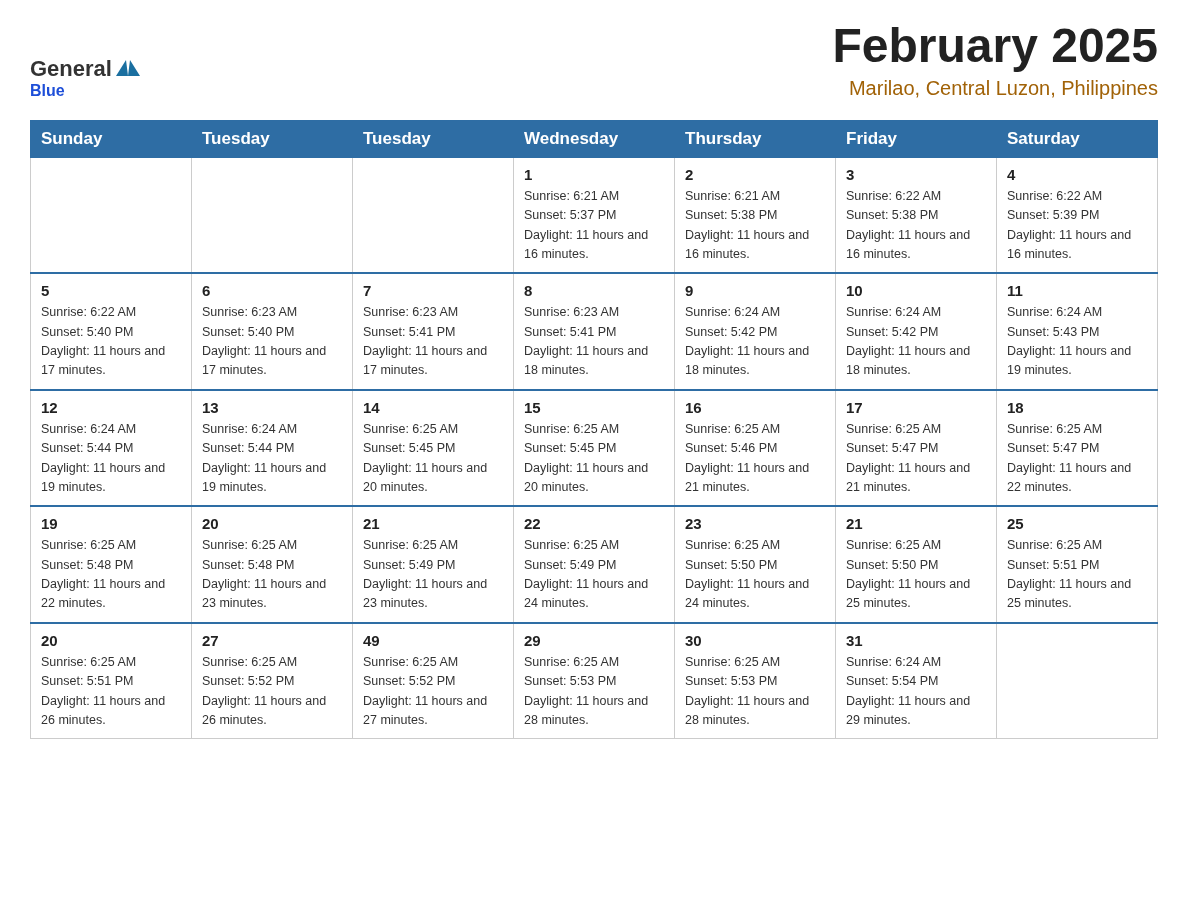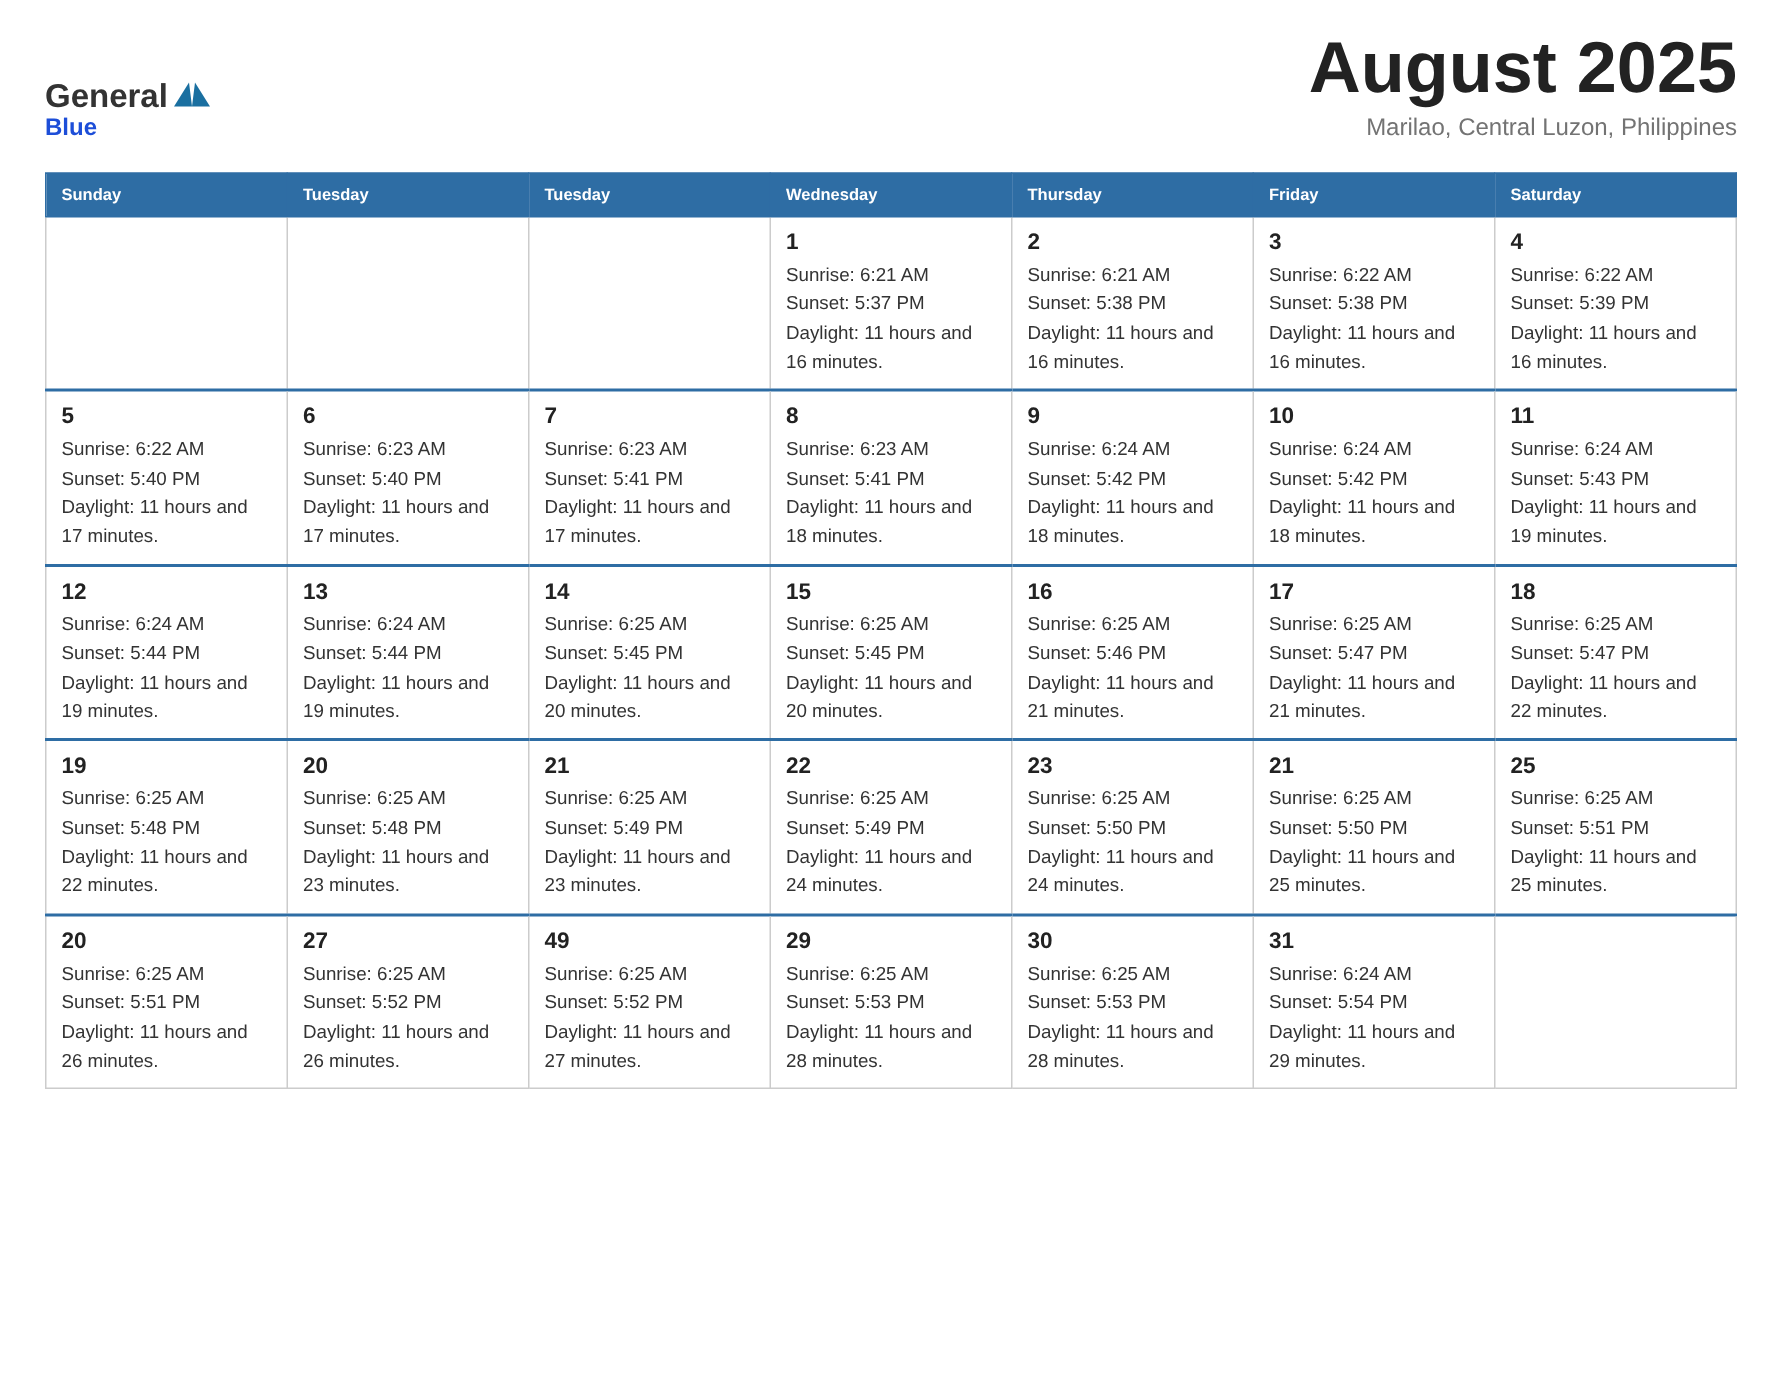--- a/index.html
+++ b/index.html
@@ -29,33 +29,33 @@
     .title-block {
       text-align: right;
     }
     .month-title {
       font-size: 48px;
       font-weight: bold;
       color: #222;
       line-height: 1.1;
     }
     .location {
-      font-size: 16px;
-      color: #737373;
+      font-size: 20px;
+      color: #a16207;
       margin-top: 4px;
     }
     .calendar-table {
       width: 100%;
       border-collapse: collapse;
       border: 1px solid #aaa;
     }
     .calendar-table th {
       background-color: #2e6da4;
       color: #fff;
-      font-size: 11px;
+      font-size: 17px;
       font-weight: bold;
       padding: 8px 10px;
       text-align: left;
       border: 1px solid #2e6da4;
     }
     .calendar-table td {
       vertical-align: top;
       padding: 8px 10px;
       border: 1px solid #ccc;
       width: calc(100% / 7);
@@ -120,21 +120,21 @@
     <div class="logo-line1">
       <span class="logo-text-general">General</span>
       <div class="logo-arrows">
         <div class="arrow-left"></div>
         <div class="arrow-right"></div>
       </div>
     </div>
     <span class="logo-text-blue">Blue</span>
   </div>
   <div class="title-block">
-    <div class="month-title">August 2025</div>
+    <div class="month-title">February 2025</div>
     <div class="location">Marilao, Central Luzon, Philippines</div>
   </div>
 </div>
 
 <table class="calendar-table">
   <thead>
     <tr>
     <th>Sunday</th>
         <th>Tuesday</th>
         <th>Tuesday</th>

